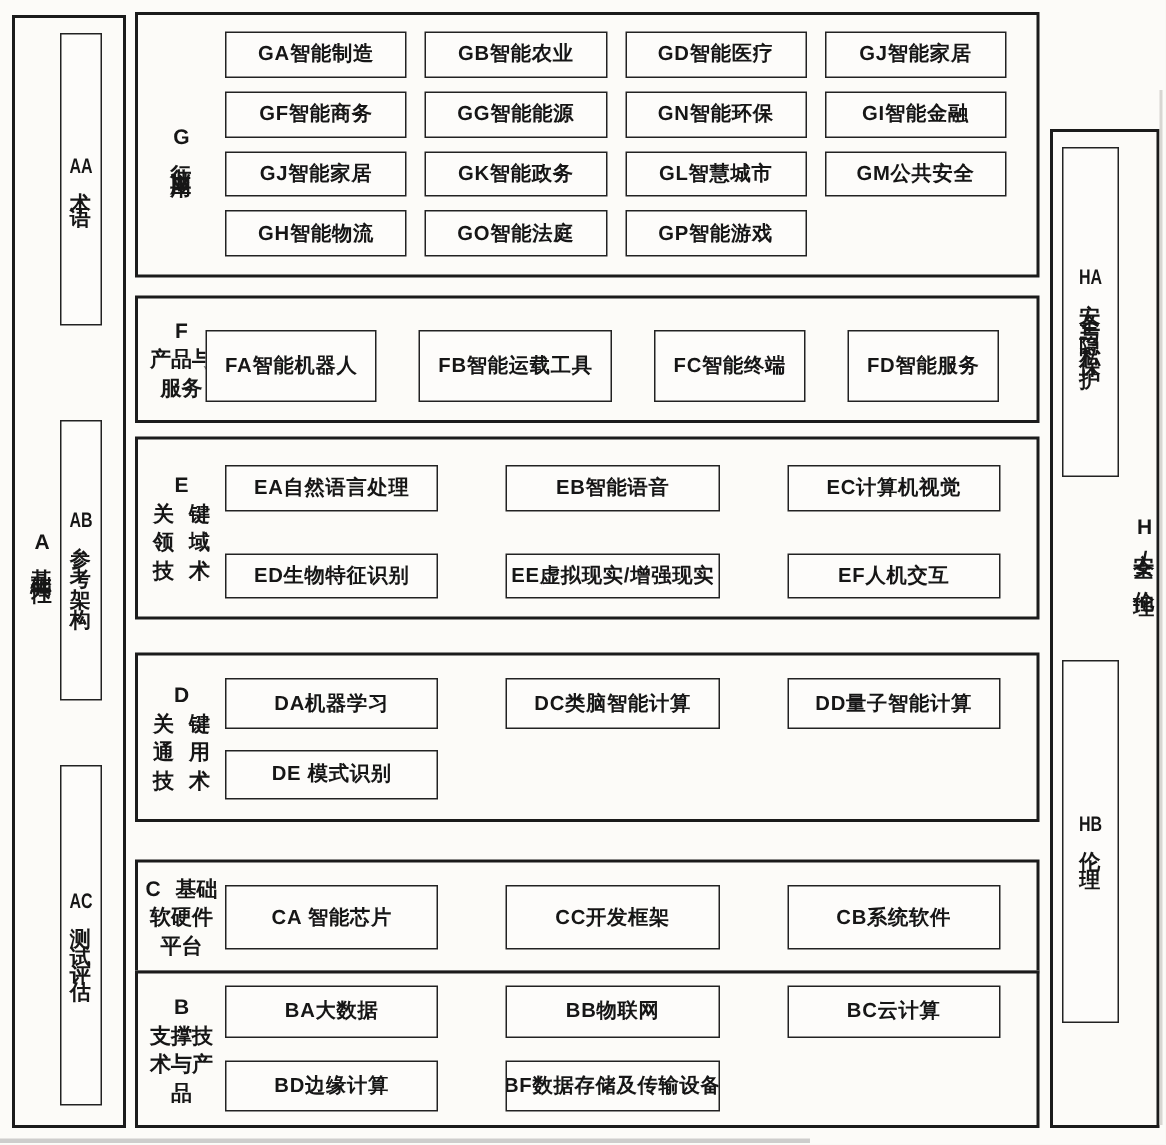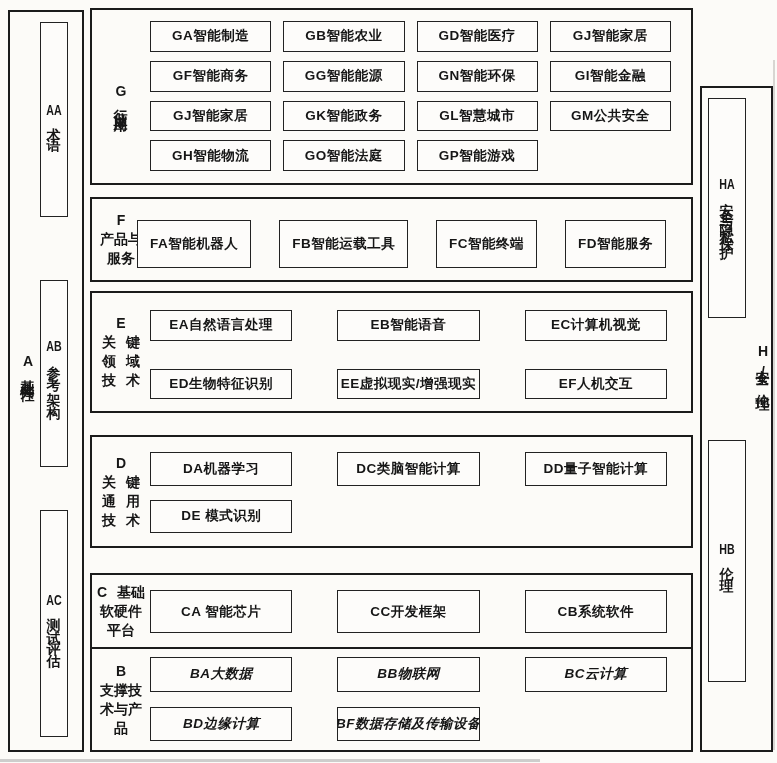--- a/index.html
+++ b/index.html
@@ -41,21 +41,21 @@
   .grid{position:absolute;display:grid;}
   .grid-4{
     left:58px;right:20px;top:11px;bottom:12px;
     grid-template-columns:repeat(4,1fr);grid-template-rows:repeat(4,1fr);
     gap:9px 12px;
   }
   .grid-3{left:58px;right:24px;grid-template-columns:repeat(3,1fr);column-gap:45px;}
   .grid-e{top:17px;bottom:12px;grid-template-rows:1fr 1fr;row-gap:28px;}
   .grid-d{top:15px;bottom:13px;grid-template-rows:1fr 1fr;row-gap:14px;}
   .grid-c{top:15px;bottom:14px;grid-template-rows:1fr;}
-  .grid-b{top:8px;bottom:9px;grid-template-rows:1fr 1fr;row-gap:15px;font-style:italic;}
+  .grid-b{top:8px;bottom:9px;grid-template-rows:1fr 1fr;row-gap:15px;}
   .flexrow{
     position:absolute;left:45px;right:25px;top:21px;height:38px;
     display:flex;justify-content:space-between;
   }
   .flexrow .box{padding:0 12px;height:48px;}
 
   
   .left-panel{left:8px;top:10px;width:76px;height:742px;}
   .a-label{left:6px;top:300px;width:24px;height:110px;}
   .aa-box{left:30px;top:10px;width:28px;height:195px;}

